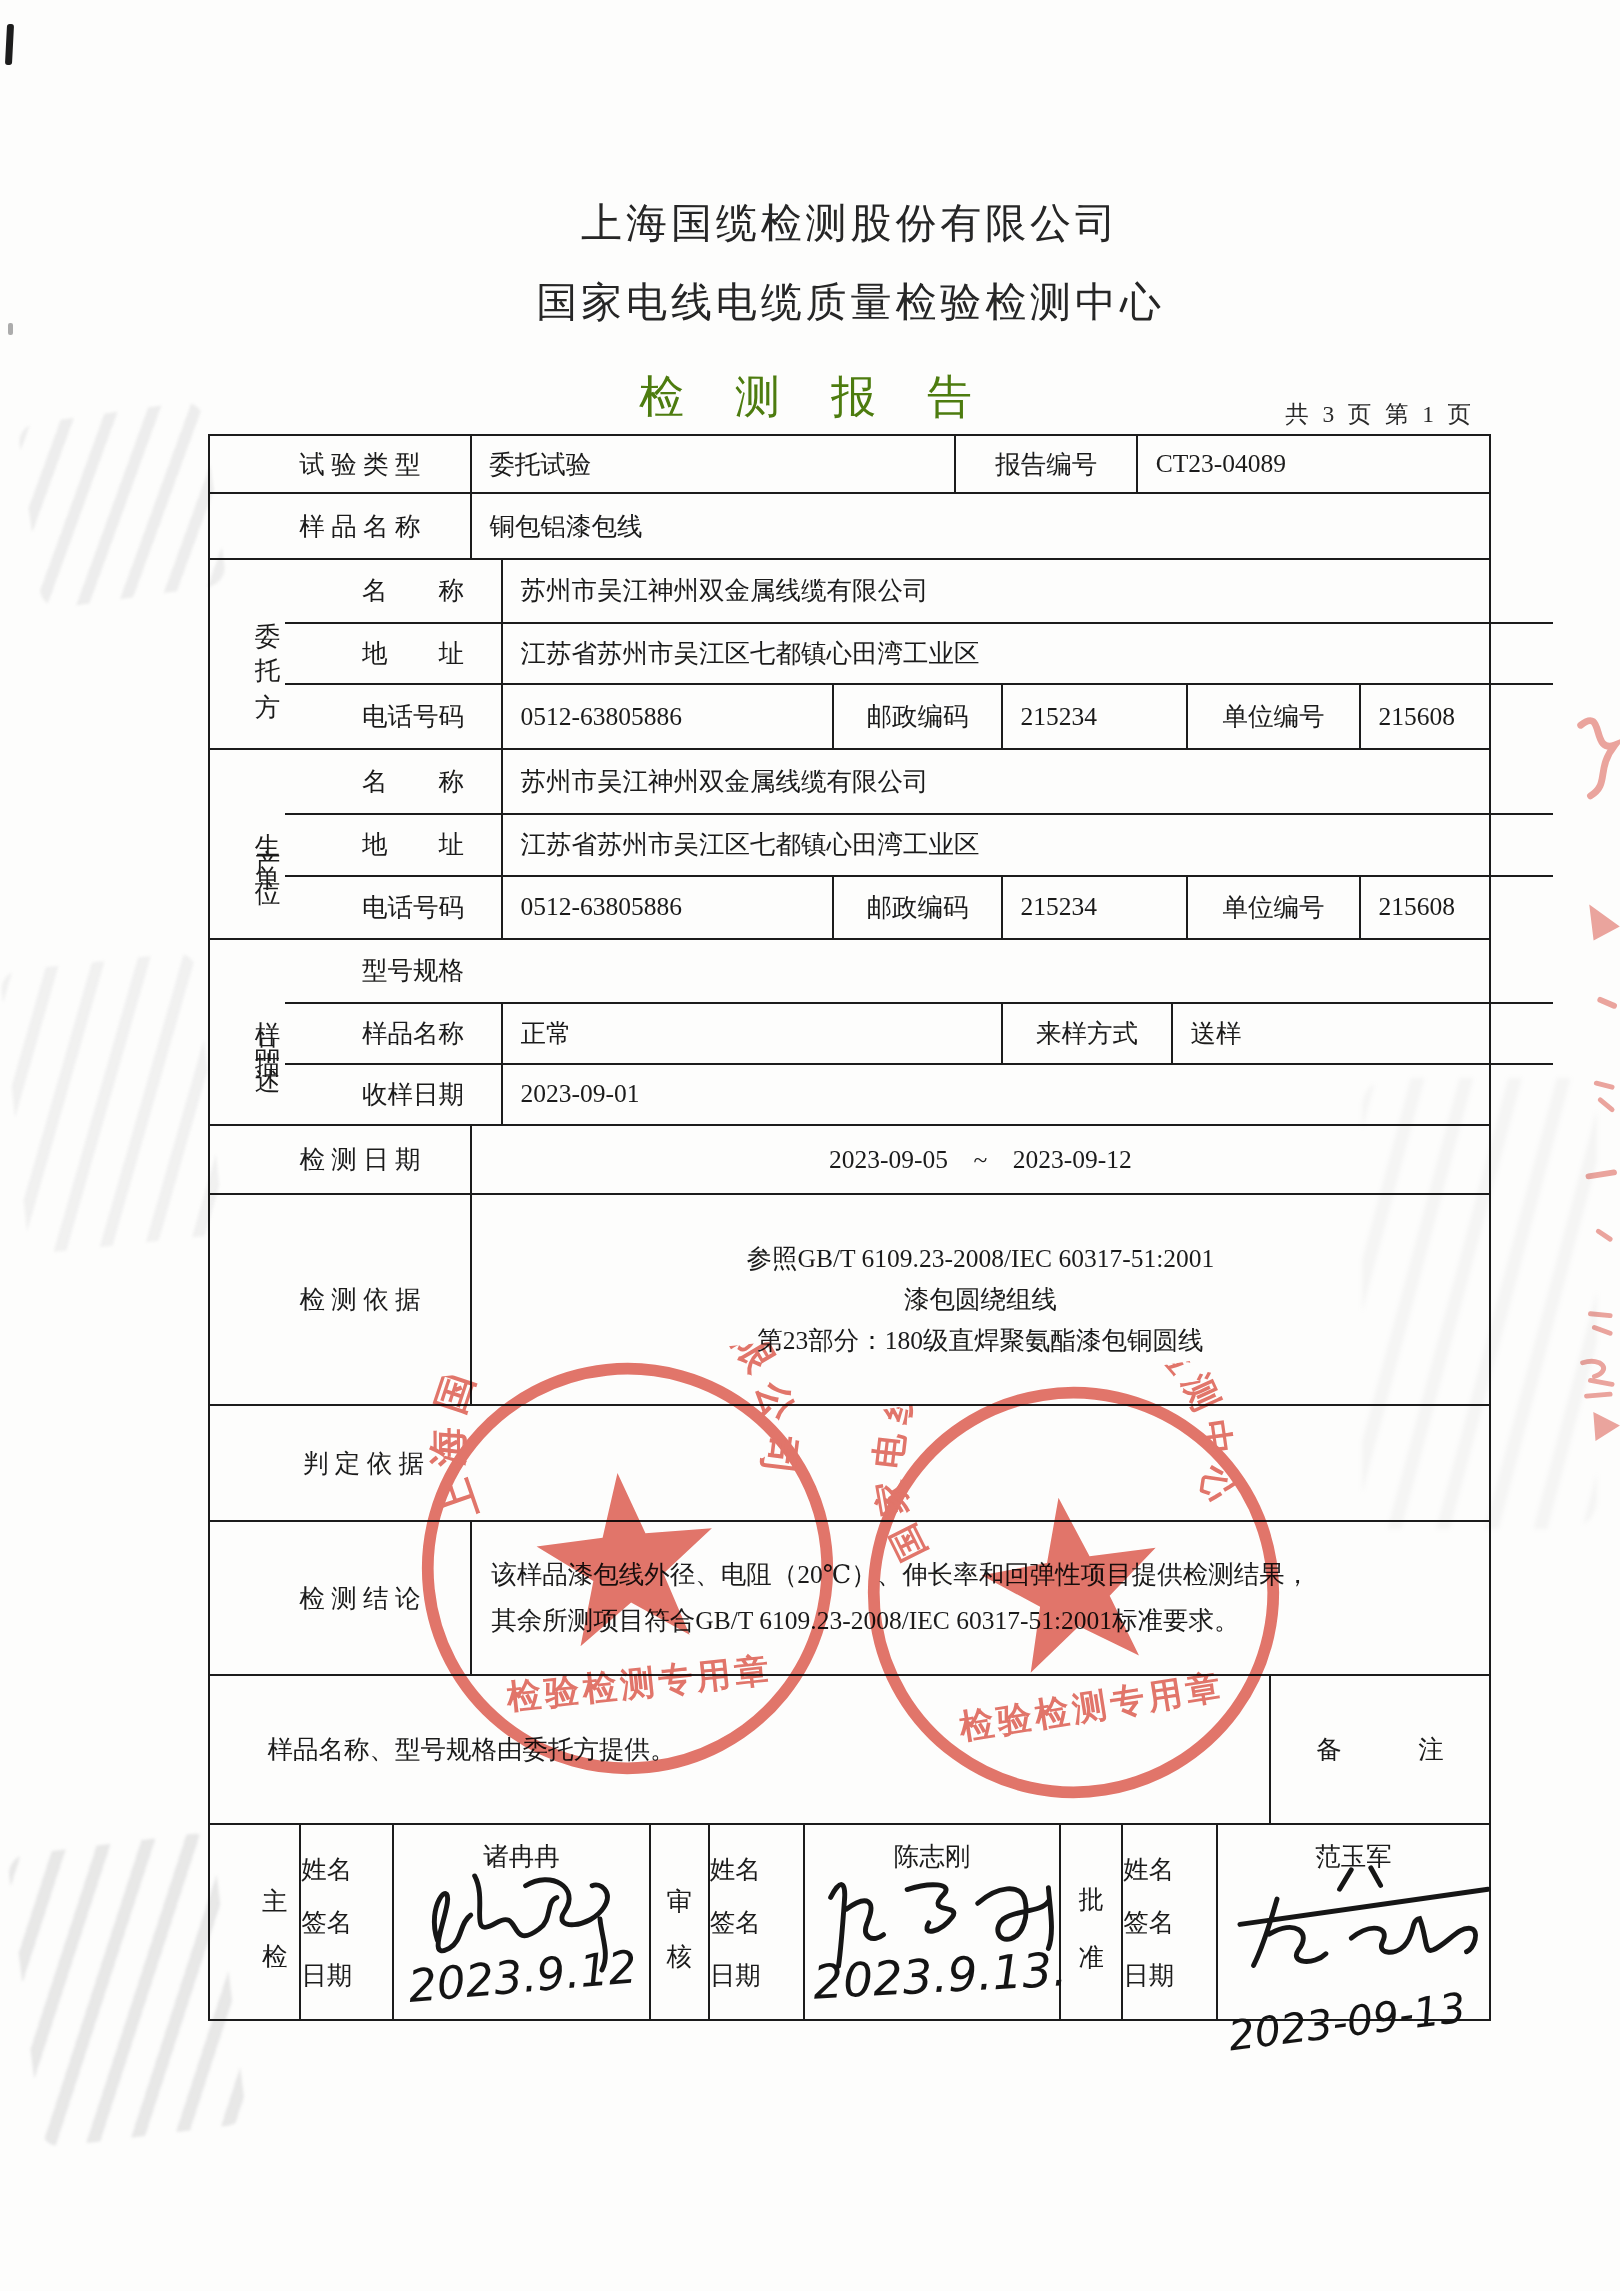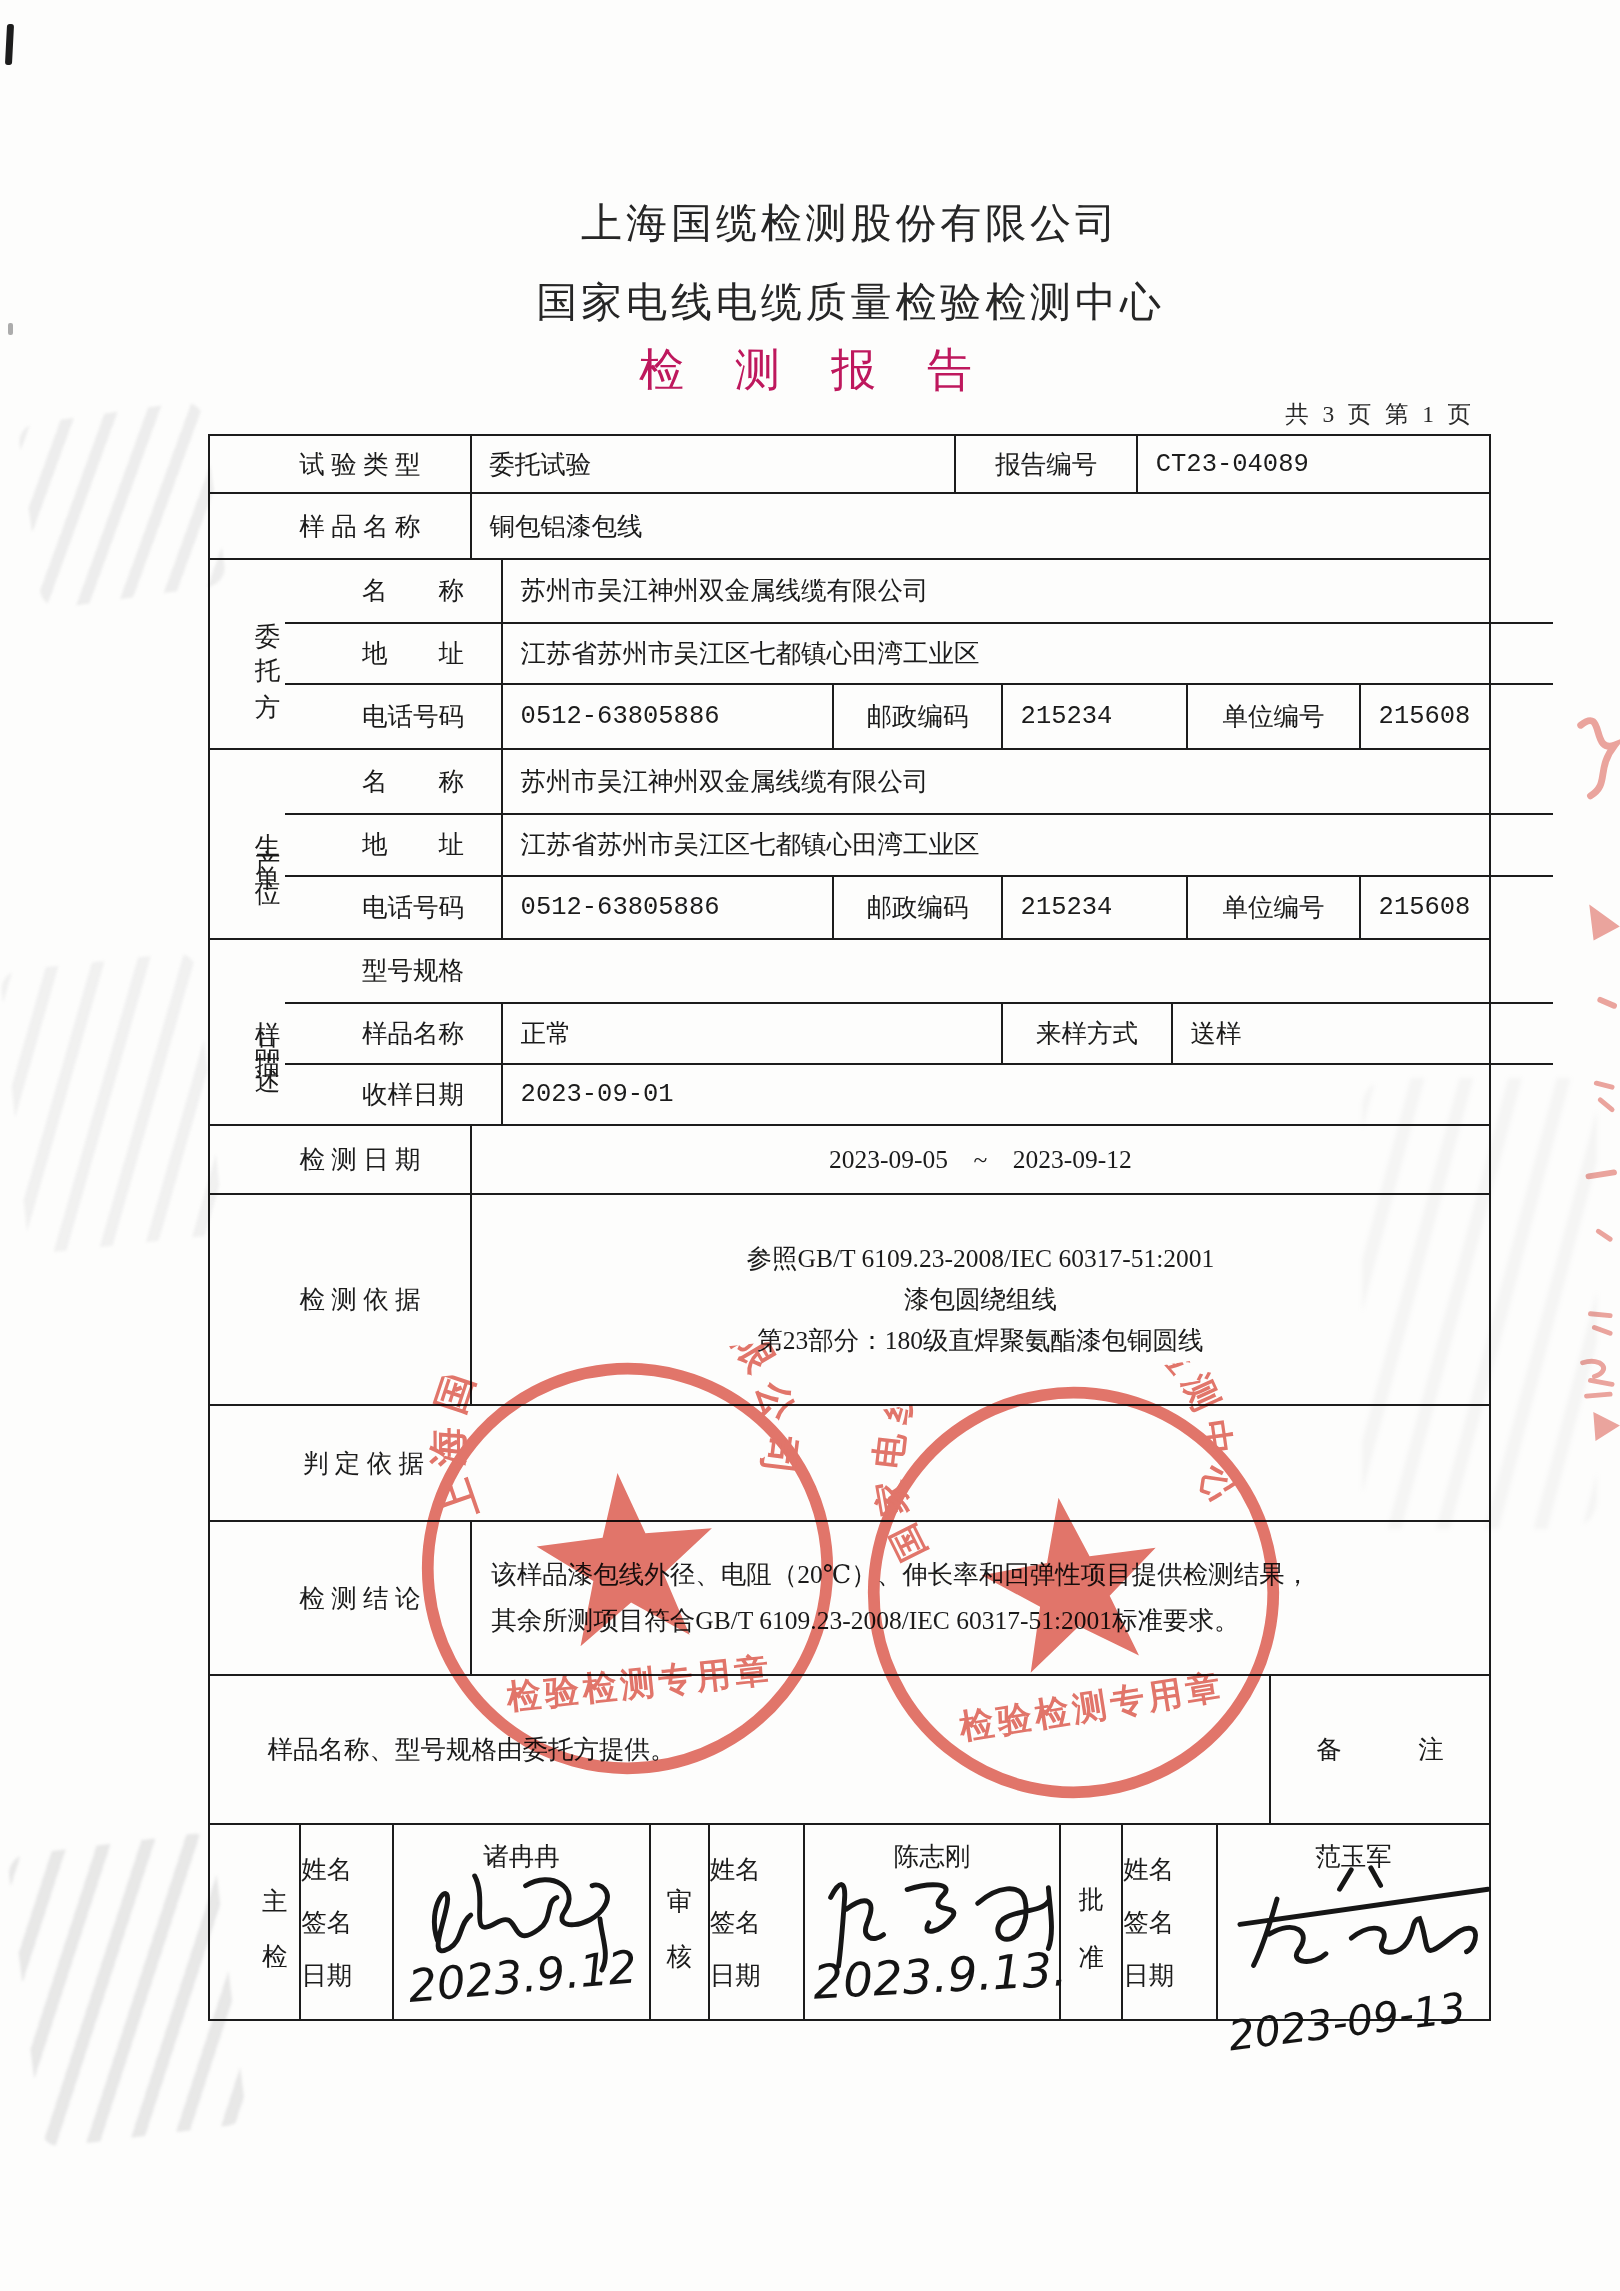--- a/index.html
+++ b/index.html
@@ -8,33 +8,33 @@
     width:1620px;height:2292px;
     background:#fdfdfc;
     overflow:hidden;
     font-family:"Liberation Serif","DejaVu Serif",serif;
     color:#1b1b1b;
   }
   
   .hdr{position:absolute;left:211px;top:196px;width:1279px;text-align:center;}
   .org1{font-size:41px;letter-spacing:3.9px;color:#262626;}
   .org2{font-size:41px;letter-spacing:3.9px;margin-top:23.5px;color:#262626;}
-  .rtitle{font-size:45px;letter-spacing:51px;margin-top:10px;color:#be185d;transform:translateX(-19.6px);}
+  .rtitle{font-size:45px;letter-spacing:51px;margin-top:37px;color:#4d7c0f;transform:translateX(-19.6px);}
   .pageinfo{position:absolute;right:145px;top:398px;font-size:23.5px;letter-spacing:3.9px;color:#2a2a2a;}
   
   .tbl{
     position:absolute;left:208px;top:434px;width:1279px;height:1583px;
     border:2.9px solid #1c1c1c;box-sizing:content-box;
   }
   .r{display:flex;border-top:2px solid #1c1c1c;box-sizing:border-box;}
   .r:first-child{border-top:none;}
   .c{border-left:2px solid #1c1c1c;box-sizing:border-box;display:flex;align-items:center;font-size:25.5px;}
   .c:first-child{border-left:none;margin-left:40px;}
   .lab{justify-content:center;text-align:center;}
-  .val{padding-left:17.6px;font-family:Liberation Mono, monospace;}
+  .val{padding-left:17.6px;}
   .gcell{width:51px;justify-content:center;}
   .ginner{flex:1;display:flex;flex-direction:column;}
   .gr{display:flex;border-top:2px solid #1c1c1c;box-sizing:border-box;}
   .gr:first-child{border-top:none;}
   .vtext{writing-mode:vertical-rl;text-orientation:upright;}
   .vs3{letter-spacing:35px;}
   .vs4{letter-spacing:15.7px;}
   .vs2{letter-spacing:57px;}
   .center{justify-content:center;}
   .col{flex-direction:column;justify-content:center;align-items:center;}

